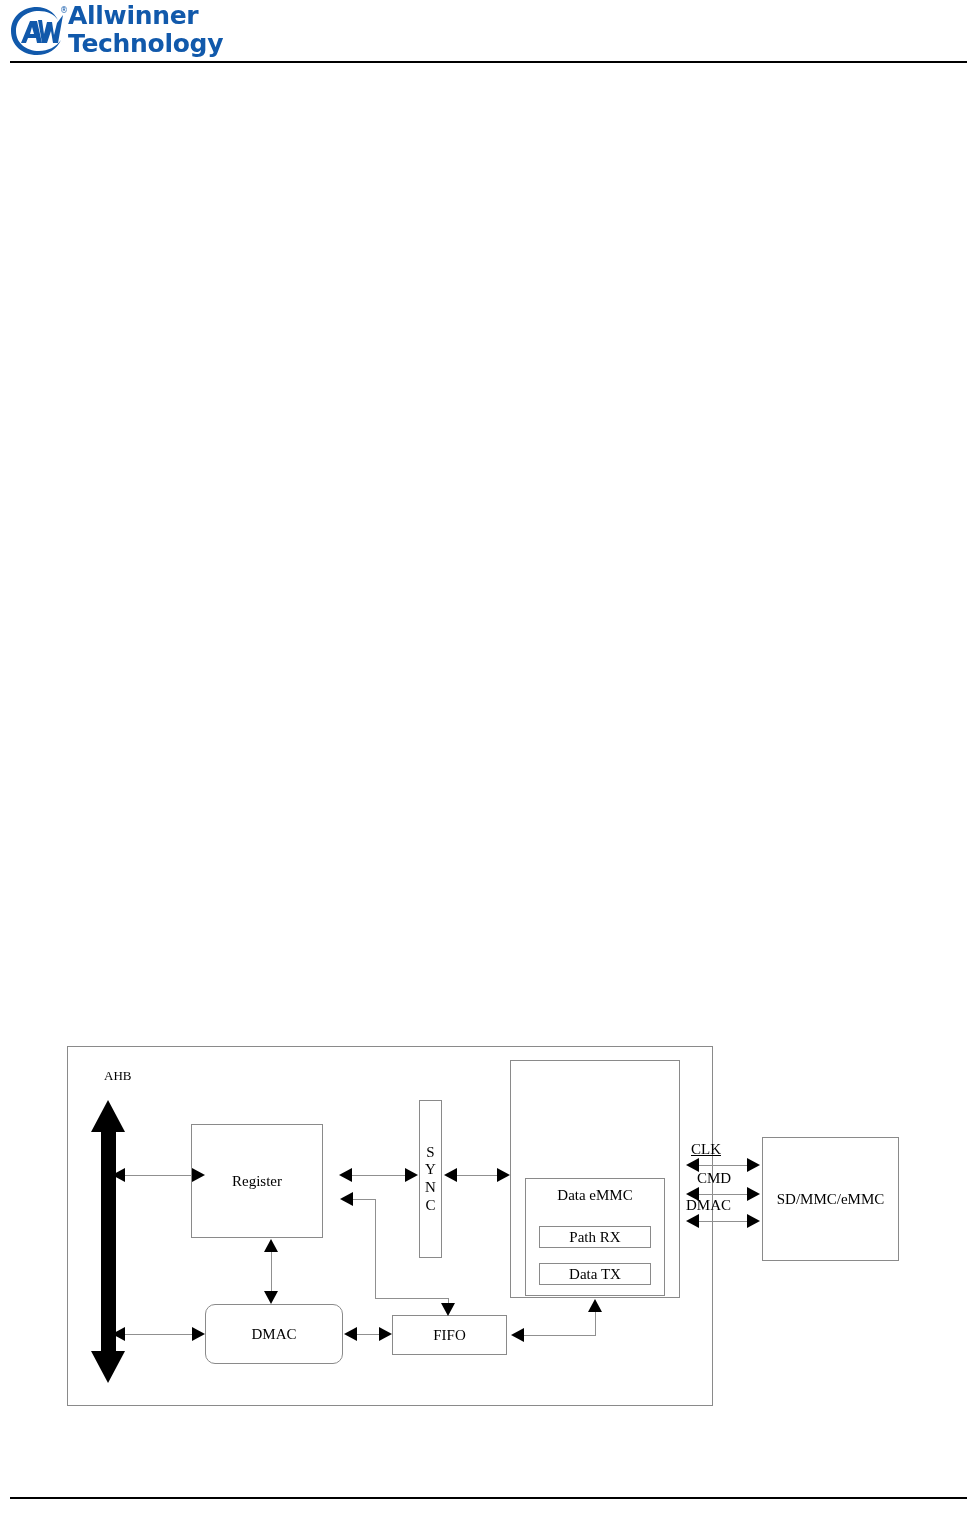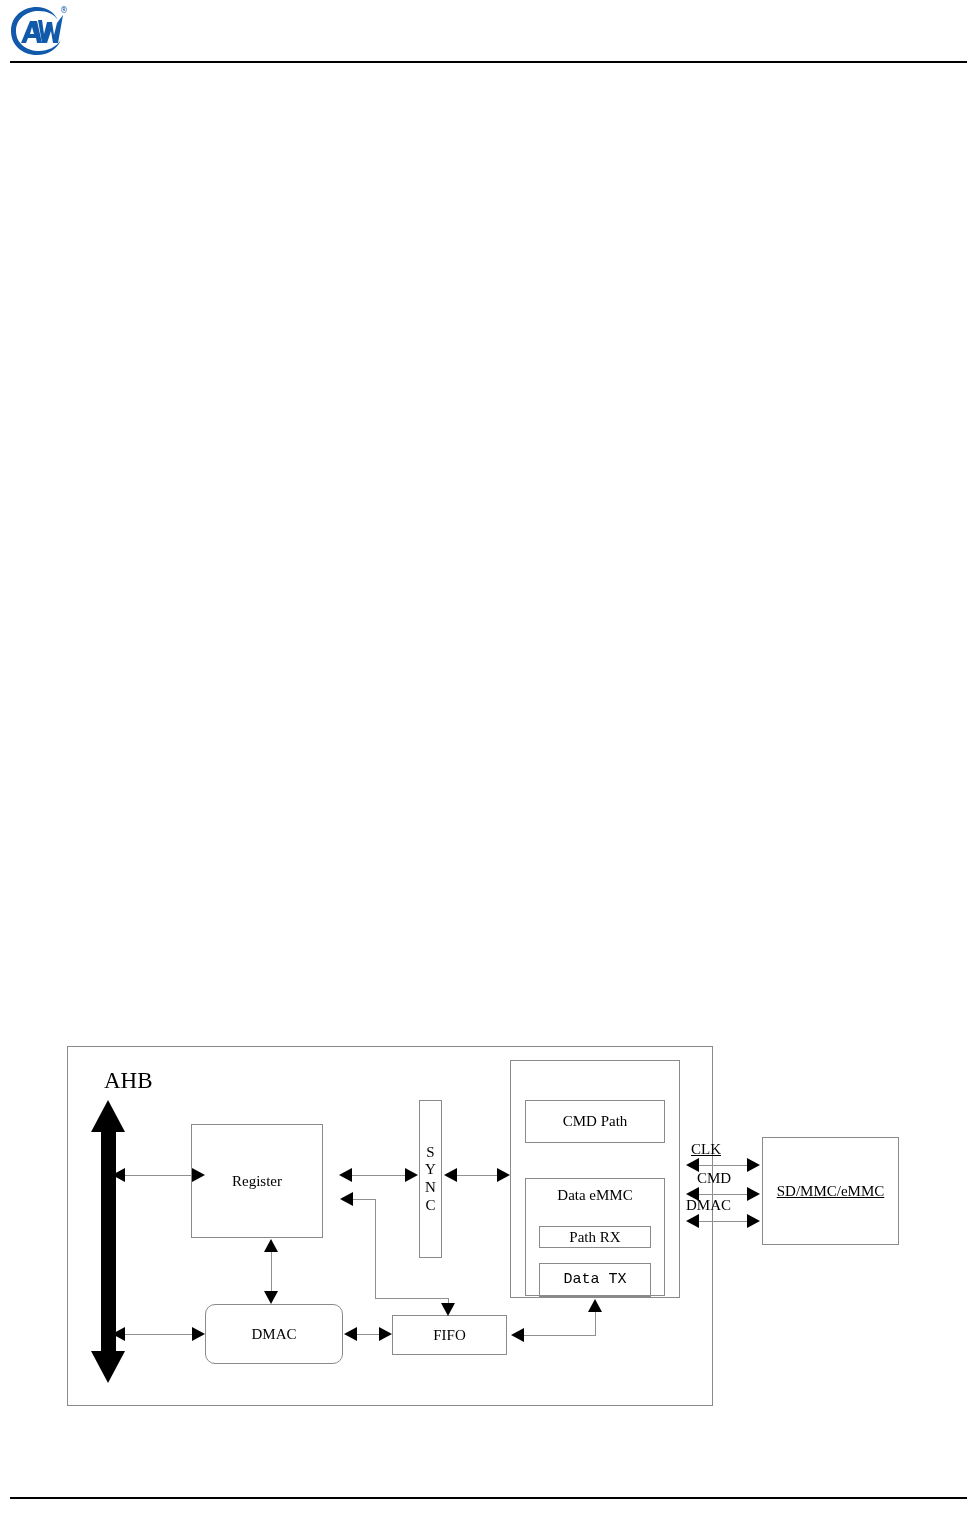--- a/index.html
+++ b/index.html
@@ -160,30 +160,34 @@
 
   <div id="logo-block">
 
     <svg id="logo-mark" viewBox="0 0 58 52">
       <path d="M29 2 C14 2 3 12 3 26 C3 40 14 50 29 50 C40 50 49 44 53 35 C48 42 40 46 31 46 C18 46 8 38 8 26 C8 14 18 6 31 6 C39 6 46 9 50 15 C46 7 38 2 29 2 Z" fill="#1159AB"></path>
       <path d="M22 16 L13 38 L18 38 L20 33 L28 33 L29 38 L34 38 L29 16 Z M22 29 L24 22 L26 29 Z" fill="#1159AB"></path>
       <path d="M30 15 L34 38 L39 38 L43 26 L45 38 L50 38 L55 10 L49 18 L46 30 L44 17 L39 17 L36 29 L34 15 Z" fill="#1159AB"></path>
     </svg>
     <span id="logo-reg">®</span>
 
+    <div id="logo-wordmark">
+      <span class="wm-line">Allwinner</span>
+      <span class="wm-line">Technology</span>
+    </div>
   </div>
 
   <div id="header-rule"></div>
 </div>
 
 <div id="diagram">
 
   <div class="box" style="left:67px; top:1046px; width:646px; height:360px;"></div>
 
-  <div class="plain-label" style="left:104px; top:1068px; font-size:23px;font-family:Liberation Serif, serif;">AHB</div>
+  <div class="plain-label" style="left:104px; top:1068px; font-size:13px;font-family:Liberation Serif, serif;">AHB</div>
 
   <div class="ahb-head ahb-head-up" style="left:91px; top:1100px;"></div>
   <div id="ahb-bus-shaft" style="left:101px; top:1130px; width:15px; height:221px;"></div>
   <div class="ahb-head ahb-head-down" style="left:91px; top:1351px;"></div>
 
   <div class="box" style="left:191px; top:1124px; width:132px; height:114px;">
     <span class="box-label">Register</span>
   </div>
 
   <div class="hline" style="left:121px; top:1175px; width:78px;"></div>
@@ -202,33 +206,30 @@
   <div class="hline" style="left:348px; top:1175px; width:64px;"></div>
   <div class="ah ah-left" style="left:339px; top:1168px;"></div>
   <div class="ah ah-right" style="left:405px; top:1168px;"></div>
 
   <div class="hline" style="left:453px; top:1175px; width:50px;"></div>
   <div class="ah ah-left" style="left:444px; top:1168px;"></div>
   <div class="ah ah-right" style="left:497px; top:1168px;"></div>
 
   <div class="box" style="left:510px; top:1060px; width:170px; height:238px;"></div>
 
-  <div class="box" style="left:525px; top:1100px; width:140px; height:43px;">
-    <span class="box-label">CMD Path</span>
-  </div>
 
   <div class="box" style="left:525px; top:1178px; width:140px; height:118px; align-items:flex-start; padding-top:8px;">
     <span class="box-label">Data eMMC</span>
   </div>
 
   <div class="box" style="left:539px; top:1226px; width:112px; height:22px;">
     <span class="box-label">Path RX</span>
   </div>
 
-  <div class="box" style="left:539px; top:1263px; width:112px; height:34px;font-family:Liberation Mono, monospace;">
+  <div class="box" style="left:539px; top:1263px; width:112px; height:22px;">
     <span class="box-label">Data TX</span>
   </div>
 
   <div class="box" style="left:205px; top:1304px; width:138px; height:60px;border-radius:10px;">
     <span class="box-label">DMAC</span>
   </div>
 
   <div class="vline" style="left:271px; top:1248px; height:46px;"></div>
   <div class="ah ah-up" style="left:264px; top:1239px;"></div>
   <div class="ah ah-down" style="left:264px; top:1291px;"></div>
@@ -250,21 +251,21 @@
   <div class="vline" style="left:375px; top:1199px; height:99px;"></div>
   <div class="hline" style="left:375px; top:1298px; width:73px;"></div>
   <div class="vline" style="left:448px; top:1298px; height:8px;"></div>
   <div class="ah ah-down" style="left:441px; top:1303px;"></div>
 
   <div class="vline" style="left:595px; top:1311px; height:24px;"></div>
   <div class="ah ah-up" style="left:588px; top:1299px;"></div>
   <div class="hline" style="left:522px; top:1335px; width:74px;"></div>
   <div class="ah ah-left" style="left:511px; top:1328px;"></div>
 
-  <div class="box" style="left:762px; top:1137px; width:137px; height:108px;text-decoration:underline;">
+  <div class="box" style="left:762px; top:1137px; width:137px; height:124px;">
     <span class="box-label">SD/MMC/eMMC</span>
   </div>
 
   <div class="plain-label" style="left:691px; top:1141px;text-decoration:underline;">CLK</div>
   <div class="hline" style="left:695px; top:1165px; width:58px;"></div>
   <div class="ah ah-left" style="left:686px; top:1158px;"></div>
   <div class="ah ah-right" style="left:747px; top:1158px;"></div>
 
   <div class="plain-label" style="left:697px; top:1170px;">CMD</div>
   <div class="hline" style="left:695px; top:1194px; width:58px;"></div>

